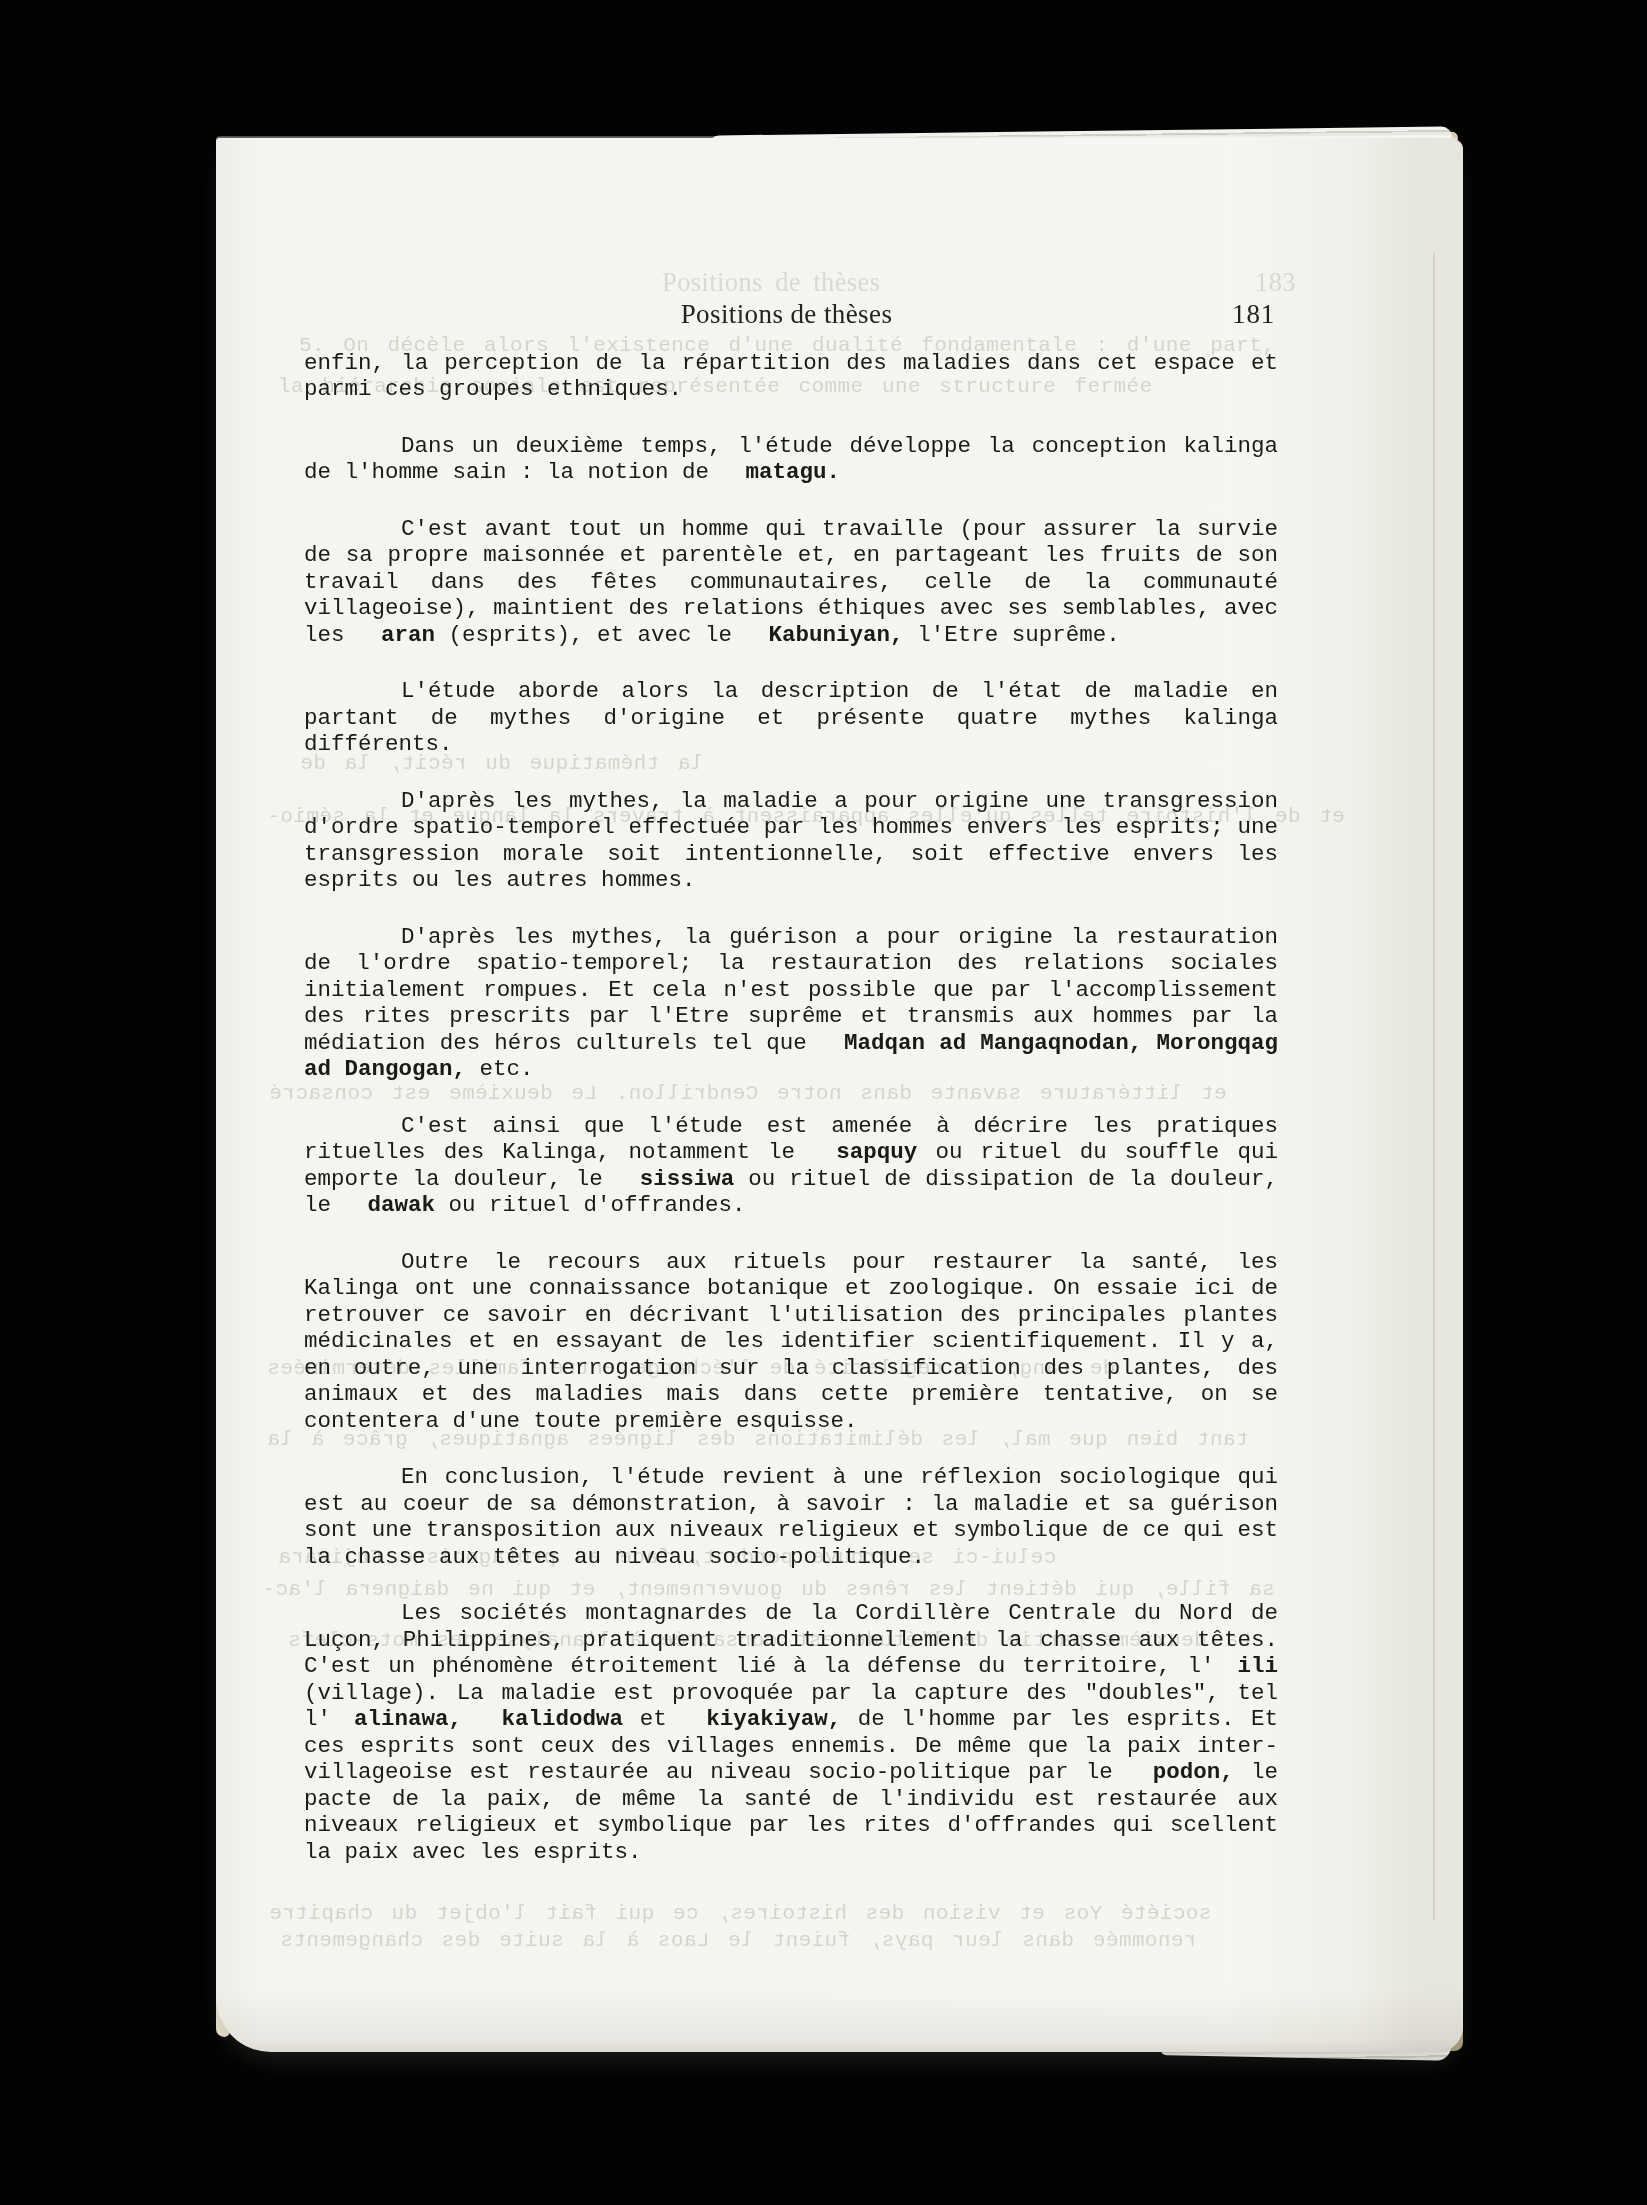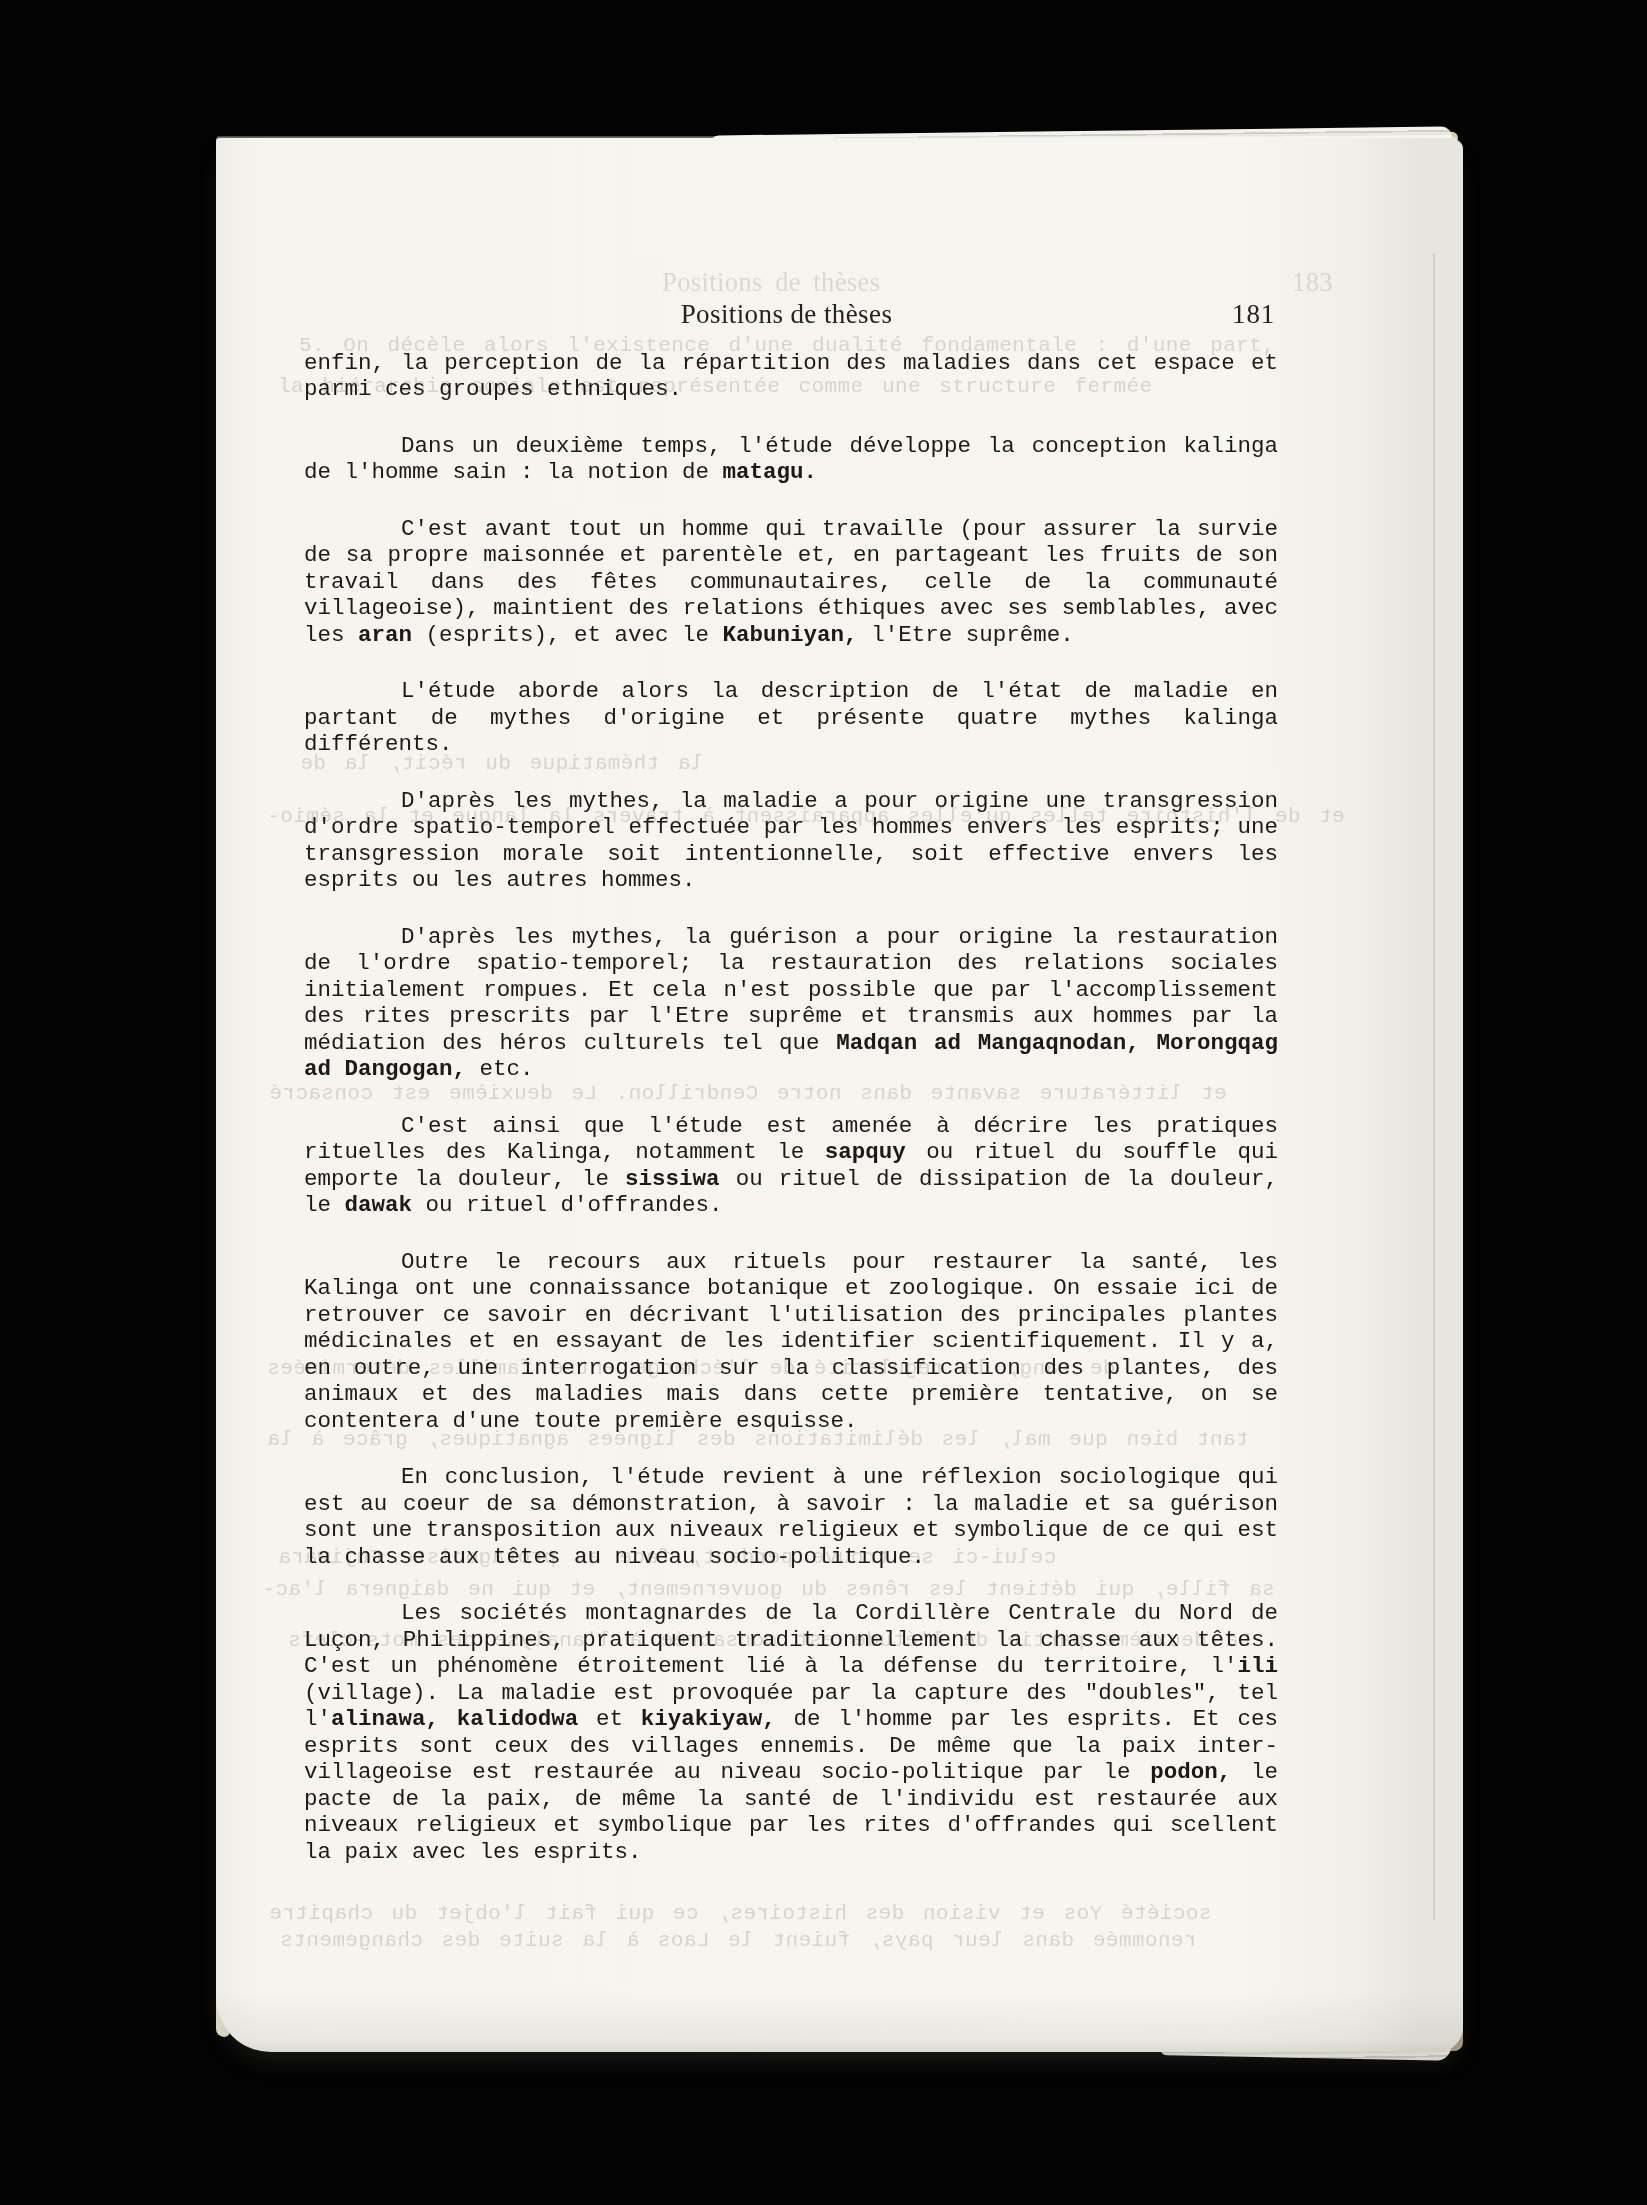--- a/index.html
+++ b/index.html
@@ -78,21 +78,21 @@
   .ghost-layer{position:absolute;inset:0;overflow:hidden;border-radius:3.5px 14px 25px 55px;}
   .ghost-line{
     position:absolute;white-space:nowrap;
     font-family:"Liberation Mono","DejaVu Sans Mono",monospace;
     font-size:21px;color:#b7b6ae;opacity:.52;
     filter:blur(0.4px);
     letter-spacing:0.4px;word-spacing:5.3px;
   }
   .ghost-line.mirror{transform:scaleX(-1);}
   .ghost-line:nth-of-type(1){top:129px;left:446px;font-family:"Liberation Serif","DejaVu Serif",serif;font-size:26.5px;opacity:.45;}
-  .ghost-line:nth-of-type(2){top:129px;left:1039px;font-family:"Liberation Serif","DejaVu Serif",serif;font-size:26.5px;opacity:.45;margin-left:37px;}
+  .ghost-line:nth-of-type(2){top:129px;left:1039px;font-family:"Liberation Serif","DejaVu Serif",serif;font-size:26.5px;opacity:.45;}
   .ghost-line:nth-of-type(3){top:196px;left:62px;margin-left:21px;}
   .ghost-line:nth-of-type(4){top:237px;left:62px;}
   .ghost-line:nth-of-type(5){top:614px;left:84px;}
   .ghost-line:nth-of-type(6){top:667px;left:51px;}
   .ghost-line:nth-of-type(7){top:944px;left:53px;}
   .ghost-line:nth-of-type(8){top:1219px;left:51px;}
   .ghost-line:nth-of-type(9){top:1290px;left:51px;}
   .ghost-line:nth-of-type(10){top:1408px;left:62px;}
   .ghost-line:nth-of-type(11){top:1440px;left:46px;}
   .ghost-line:nth-of-type(12){top:1491px;left:72px;}
@@ -111,21 +111,21 @@
   
   .body-text{
     position:absolute;left:88px;top:212px;width:974px;
     font-family:"Liberation Mono","DejaVu Sans Mono",monospace;
     font-size:22.5px;line-height:26.5px;
     color:#1b1a18;
     text-align:justify;
   }
   .para{margin:0 0 30px 0;text-indent:97px;}
   .para.flush{text-indent:0;}
-  .para b{font-weight:bold;}
+  .para b{font-weight:bold;margin-left:23px;}
 </style>
 </head>
 <body>
 
 <div class="book">
   <div class="edge-tan"></div>
   <div class="edge-tan-top"></div>
   <div class="edge-right"></div>
   <div class="edge-top"></div>
   <div class="edge-bottom"></div>

